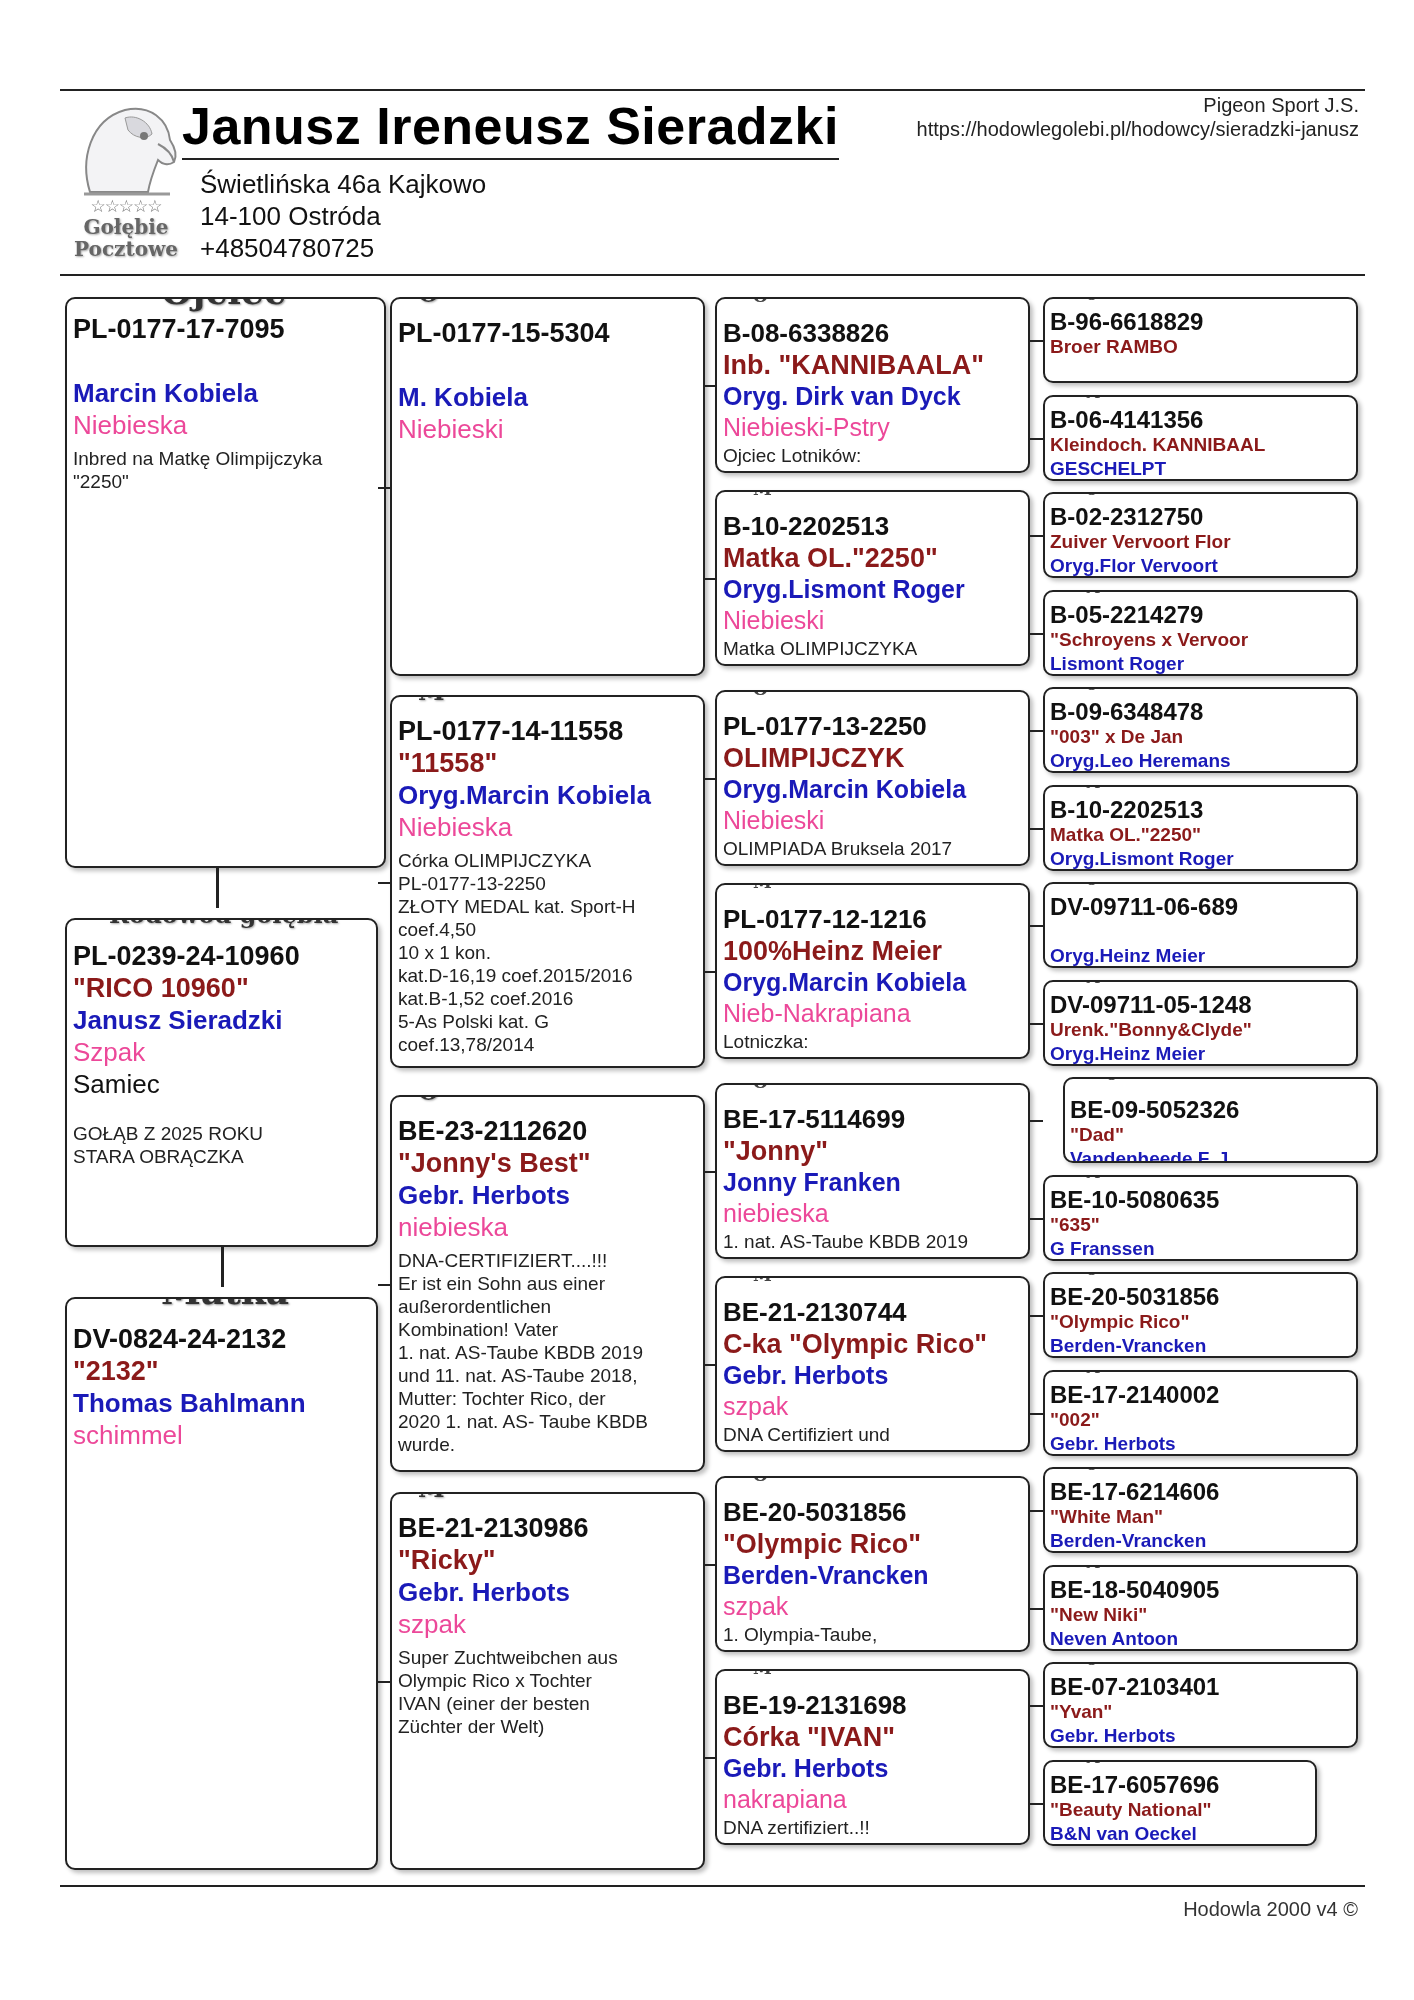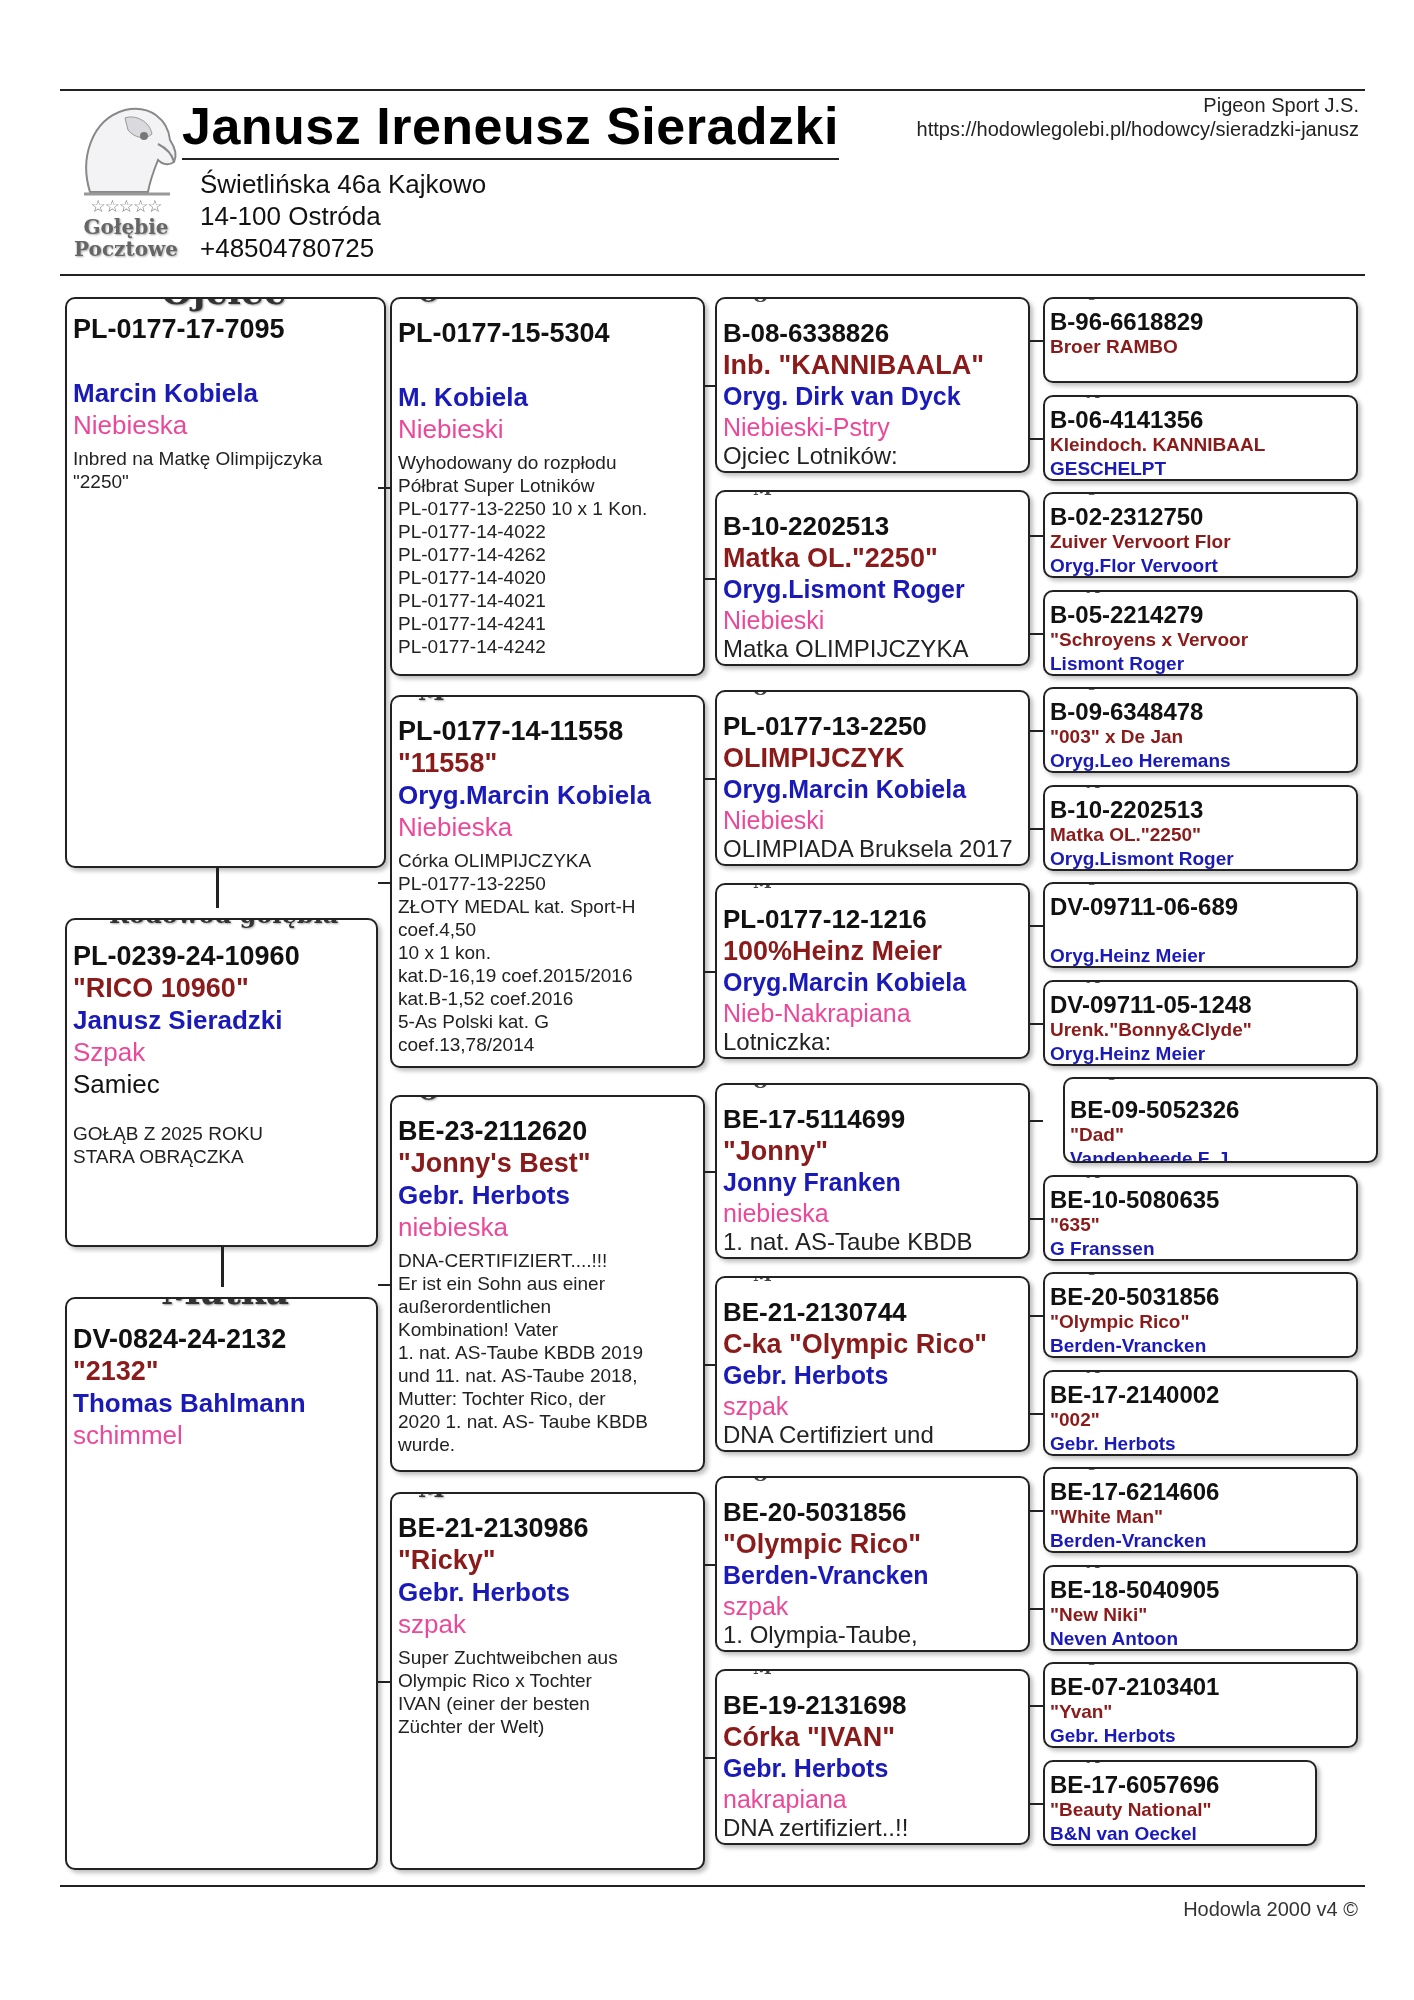--- a/index.html
+++ b/index.html
@@ -35,21 +35,21 @@
   .t1 .ring { font-size: 27px; line-height: 32px; }
   .t1 .pname { font-size: 27px; line-height: 32px; }
   .t1 .owner { font-size: 26px; line-height: 32px; }
   .t1 .color, .t1 .sex { font-size: 26px; line-height: 32px; }
   .t1 .notes { font-size: 19px; line-height: 23px; margin-top: 6px; }
 
   .t3 .ring { font-size: 26px; line-height: 32px; }
   .t3 .pname { font-size: 27px; line-height: 32px; }
   .t3 .owner { font-size: 25px; line-height: 31px; }
   .t3 .color { font-size: 25px; line-height: 31px; }
-  .t3 .notes { font-size: 24px; line-height: 26px; }
+  .t3 .notes { font-size: 19px; line-height: 26px; }
 
   .t4 { padding: 0 5px; }
   .t4 .legend { font-size: 13px; top: -10px; line-height: 14px; padding: 0 5px; }
   .t4 .ring { font-size: 24px; line-height: 26px; margin-top: 6px; }
   .t4 .pname { font-size: 19px; line-height: 24px; }
   .t4 .owner { font-size: 19px; line-height: 24px; }
   .t3 .legend { font-size: 17px; top: -12px; line-height: 18px; }
 
   .conn { position: absolute; background: #222; }
 </style>
@@ -127,29 +127,20 @@
 
 <div class="rule" style="top:1885px;"></div>
 <div id="footer">Hodowla 2000 v4 ©</div>
 
 <div class="box t1" style="left: 390px; top: 297px; width: 315px; height: 379px; padding-top: 18px;">
     <div class="legend mid-legend" style="left: 20px; font-size: 26px; top: -17px;">O</div>
     <div class="ring">PL-0177-15-5304</div>
     <div class="pname" style="min-height: 32px;"></div>
     <div class="owner">M. Kobiela</div>
     <div class="color">Niebieski</div>
-    <div class="notes">Wyhodowany do rozpłodu
-Półbrat Super Lotników
-PL-0177-13-2250 10 x 1 Kon.
-PL-0177-14-4022
-PL-0177-14-4262
-PL-0177-14-4020
-PL-0177-14-4021
-PL-0177-14-4241
-PL-0177-14-4242</div>
   </div>
 <div class="conn" style="left: 378px; top: 486.5px; width: 12px; height: 2px;"></div>
 <div class="box t1" style="left: 390px; top: 695px; width: 315px; height: 373px; padding-top: 18px;">
     <div class="legend mid-legend" style="left: 20px; font-size: 26px; top: -17px;">M</div>
     <div class="ring">PL-0177-14-11558</div>
     <div class="pname" style="min-height: 32px;">"11558"</div>
     <div class="owner">Oryg.Marcin Kobiela</div>
     <div class="color">Niebieska</div>
     <div class="notes">Córka OLIMPIJCZYKA
 PL-0177-13-2250

